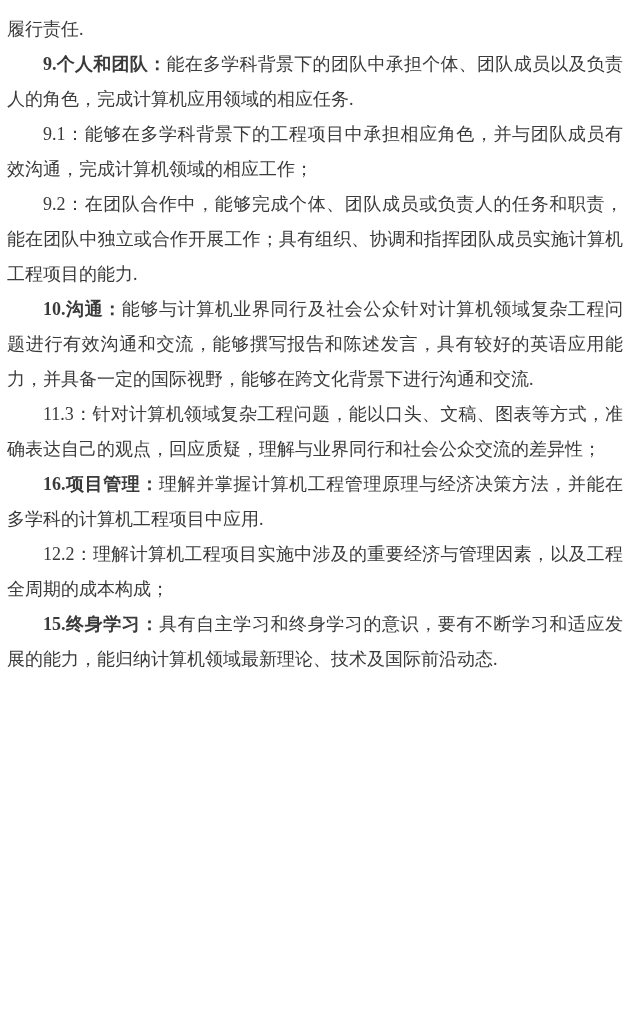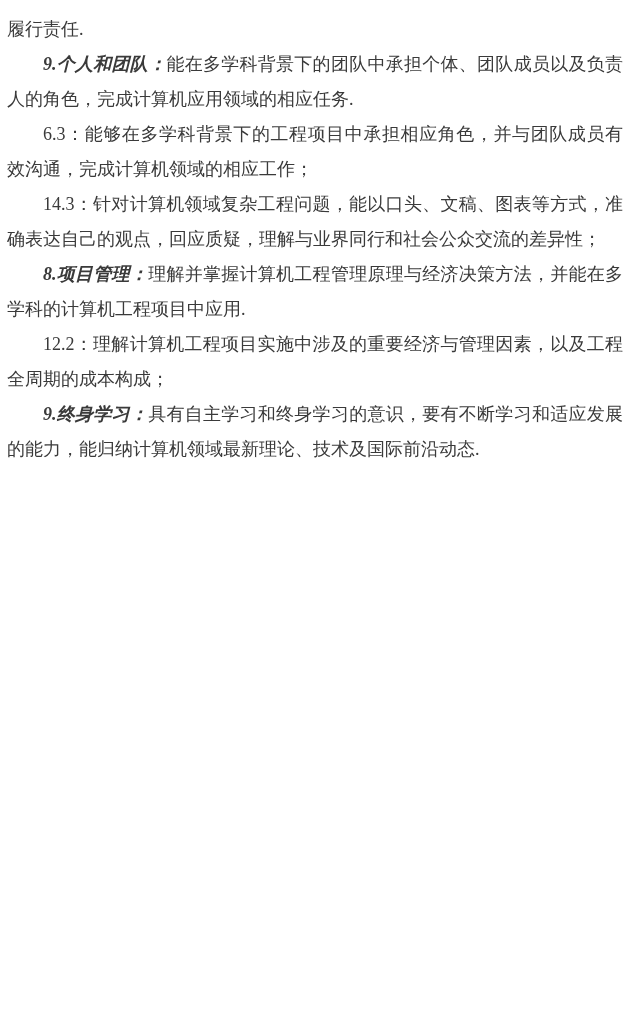--- a/index.html
+++ b/index.html
@@ -28,27 +28,28 @@
   .doc-page p.para {
     margin: 0;
     padding: 0;
     text-indent: 2em;
   }
   .doc-page p.para.no-indent {
     text-indent: 0;
   }
   .doc-page b.section-heading {
     font-weight: bold;
-    font-style: italic;
   }
 </style>
 </head>
 <body>
 
 <div class="doc-page" style="color: rgb(58, 58, 58); background: rgb(255, 255, 255);">
     <p class="para no-indent"><span>履行责任.</span></p>
     <p class="para"><b class="section-heading">9.个人和团队：</b><span>能在多学科背景下的团队中承担个体、团队成员以及负责人的角色，完成计算机应用领域的相应任务.</span></p>
-    <p class="para"><span>6.3：能够在多学科背景下的工程项目中承担相应角色，并与团队成员有效沟通，完成计算机领域的相应工作；</span></p>
-    <p class="para"><span>14.3：针对计算机领域复杂工程问题，能以口头、文稿、图表等方式，准确表达自己的观点，回应质疑，理解与业界同行和社会公众交流的差异性；</span></p>
-    <p class="para"><b class="section-heading">8.项目管理：</b><span>理解并掌握计算机工程管理原理与经济决策方法，并能在多学科的计算机工程项目中应用.</span></p>
+    <p class="para"><span>9.1：能够在多学科背景下的工程项目中承担相应角色，并与团队成员有效沟通，完成计算机领域的相应工作；</span></p>
+    <p class="para"><span>9.2：在团队合作中，能够完成个体、团队成员或负责人的任务和职责，能在团队中独立或合作开展工作；具有组织、协调和指挥团队成员实施计算机工程项目的能力.</span></p>
+    <p class="para"><b class="section-heading">10.沟通：</b><span>能够与计算机业界同行及社会公众针对计算机领域复杂工程问题进行有效沟通和交流，能够撰写报告和陈述发言，具有较好的英语应用能力，并具备一定的国际视野，能够在跨文化背景下进行沟通和交流.</span></p>
+    <p class="para"><span>11.3：针对计算机领域复杂工程问题，能以口头、文稿、图表等方式，准确表达自己的观点，回应质疑，理解与业界同行和社会公众交流的差异性；</span></p>
+    <p class="para"><b class="section-heading">16.项目管理：</b><span>理解并掌握计算机工程管理原理与经济决策方法，并能在多学科的计算机工程项目中应用.</span></p>
     <p class="para"><span>12.2：理解计算机工程项目实施中涉及的重要经济与管理因素，以及工程全周期的成本构成；</span></p>
-    <p class="para"><b class="section-heading">9.终身学习：</b><span>具有自主学习和终身学习的意识，要有不断学习和适应发展的能力，能归纳计算机领域最新理论、技术及国际前沿动态.</span></p>
+    <p class="para"><b class="section-heading">15.终身学习：</b><span>具有自主学习和终身学习的意识，要有不断学习和适应发展的能力，能归纳计算机领域最新理论、技术及国际前沿动态.</span></p>
   </div>
 
 </body></html>

